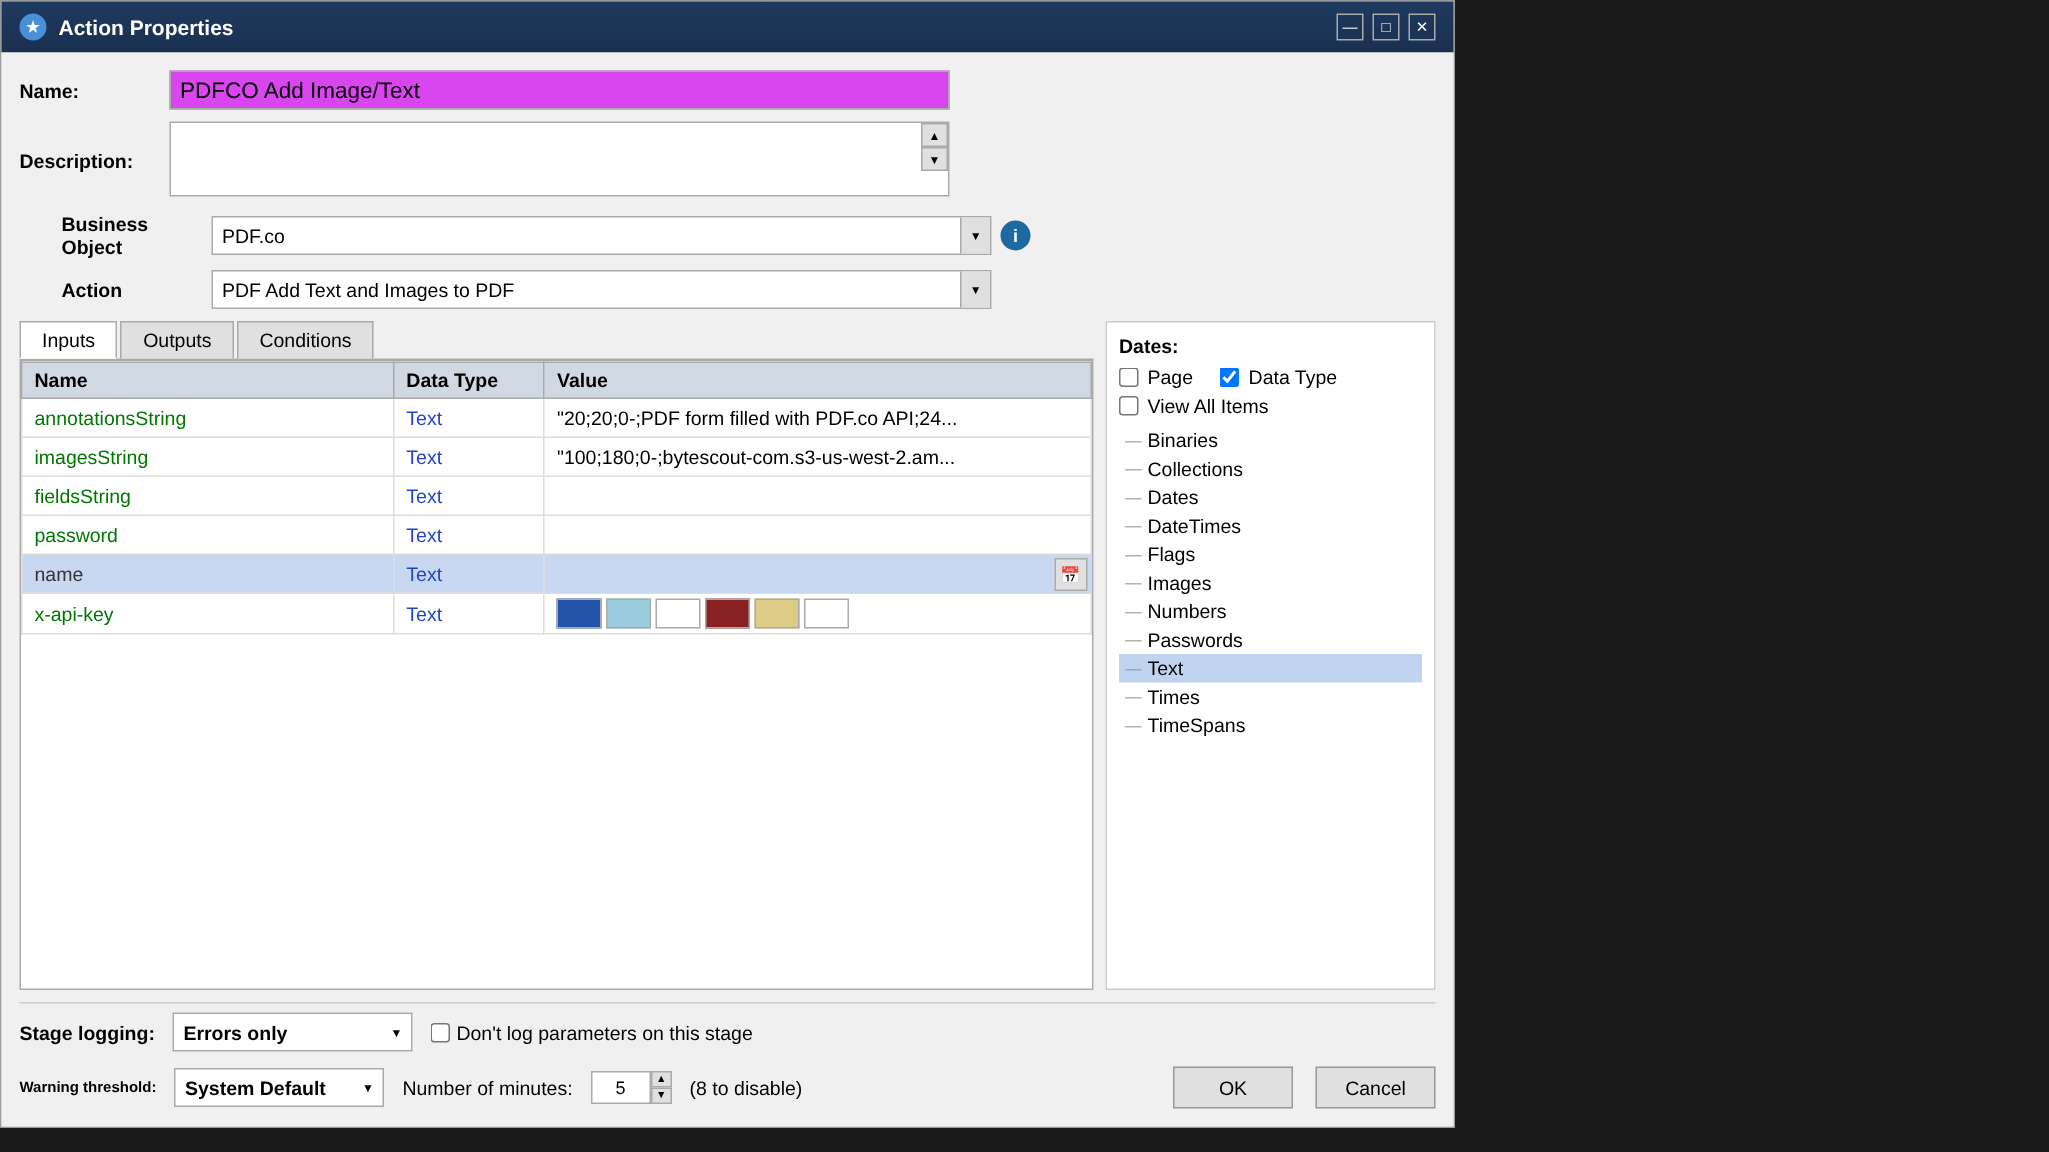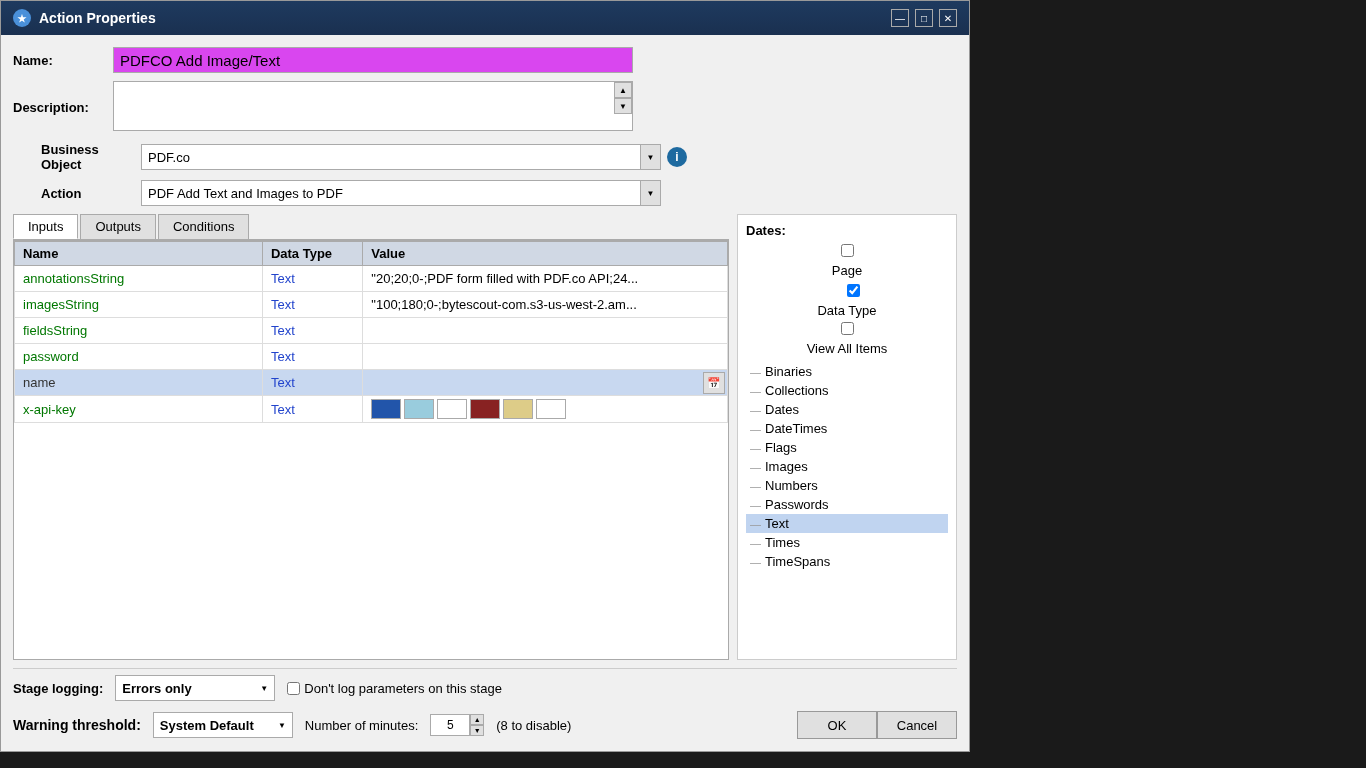--- a/index.html
+++ b/index.html
@@ -272,21 +272,20 @@
     .group-label {
       font-weight: 600;
       margin-bottom: 6px;
       font-size: 13px;
     }
     .checkbox-row {
       display: flex;
       align-items: center;
       gap: 6px;
       margin-bottom: 4px;
-      flex-direction: column;
     }
     .tree-container {
       margin-top: 6px;
     }
     .tree-item {
       display: flex;
       align-items: center;
       padding: 2px 4px;
       cursor: pointer;
       font-size: 13px;
@@ -335,26 +334,26 @@
       font-size: 13px;
     }
     .footer-row {
       display: flex;
       align-items: center;
       gap: 12px;
       margin-top: 4px;
     }
     .warning-label {
       font-weight: 600;
-      font-size: 14px;
+      font-size: 10px;
     }
     .footer-buttons {
       margin-left: auto;
       display: flex;
-      gap: 0;
+      gap: 15px;
       justify-content: space-between;
     }
     .btn {
       width: 80px;
       height: 28px;
       background: #e0e0e0;
       border: 1px solid #999;
       cursor: pointer;
       font-size: 13px;
       display: flex;

